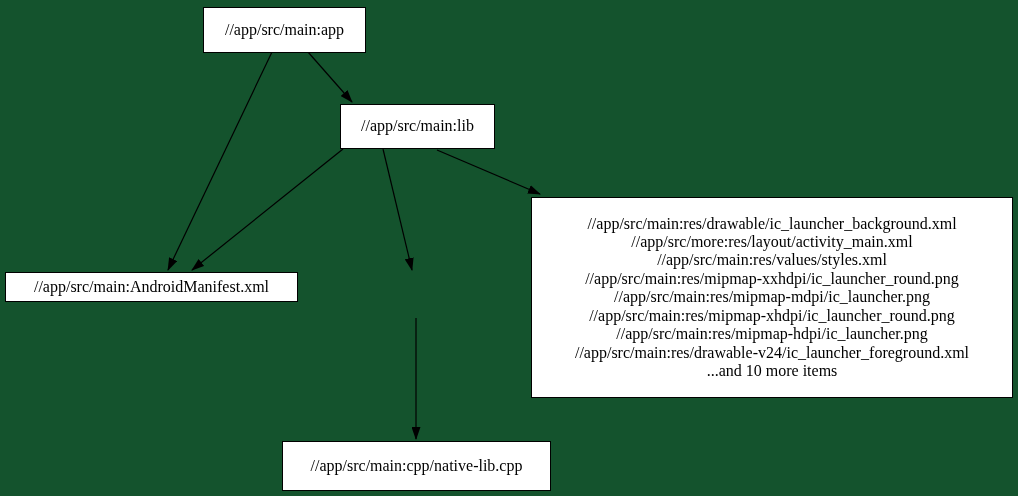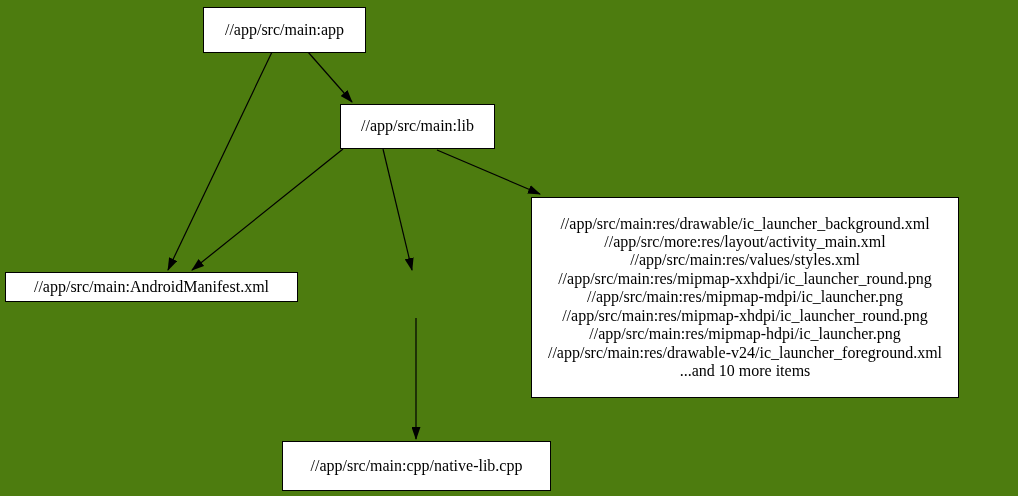--- a/index.html
+++ b/index.html
@@ -4,21 +4,21 @@
 <style>
   html, body {
     margin: 0;
     padding: 0;
     background: #ffffff;
   }
   .canvas {
     position: relative;
     width: 1018px;
     height: 496px;
-    background: #4d7c0f;
+    background: #14532d;
     font-family: "Liberation Serif", "DejaVu Serif", serif;
     overflow: hidden;
   }
   .edges-layer {
     position: absolute;
     left: 0;
     top: 0;
     width: 1018px;
     height: 496px;
   }
@@ -38,21 +38,21 @@
     align-items: center;
     justify-content: center;
     text-align: center;
     white-space: nowrap;
     line-height: 1.15;
   }
   #node-app      { left: 203px; top: 7px;   width: 163px; height: 46px; }
   #node-lib      { left: 301px; top: 104px; width: 155px; height: 45px; margin-left: 39px; }
   #node-manifest { left: 5px;   top: 272px; width: 293px; height: 30px; }
   #node-jni      { left: 326px; top: 272px; width: 181px; height: 46px; }
-  #node-res      { left: 531px; top: 197px; width: 428px; height: 201px; }
+  #node-res      { left: 531px; top: 197px; width: 482px; height: 201px; }
   #node-cpp      { left: 282px; top: 441px; width: 269px; height: 50px; }
   #node-res .file-line {
     line-height: 18.4px;
     font-size: 16px;
   }
 </style>
 </head>
 <body>
 
 <div class="canvas">

